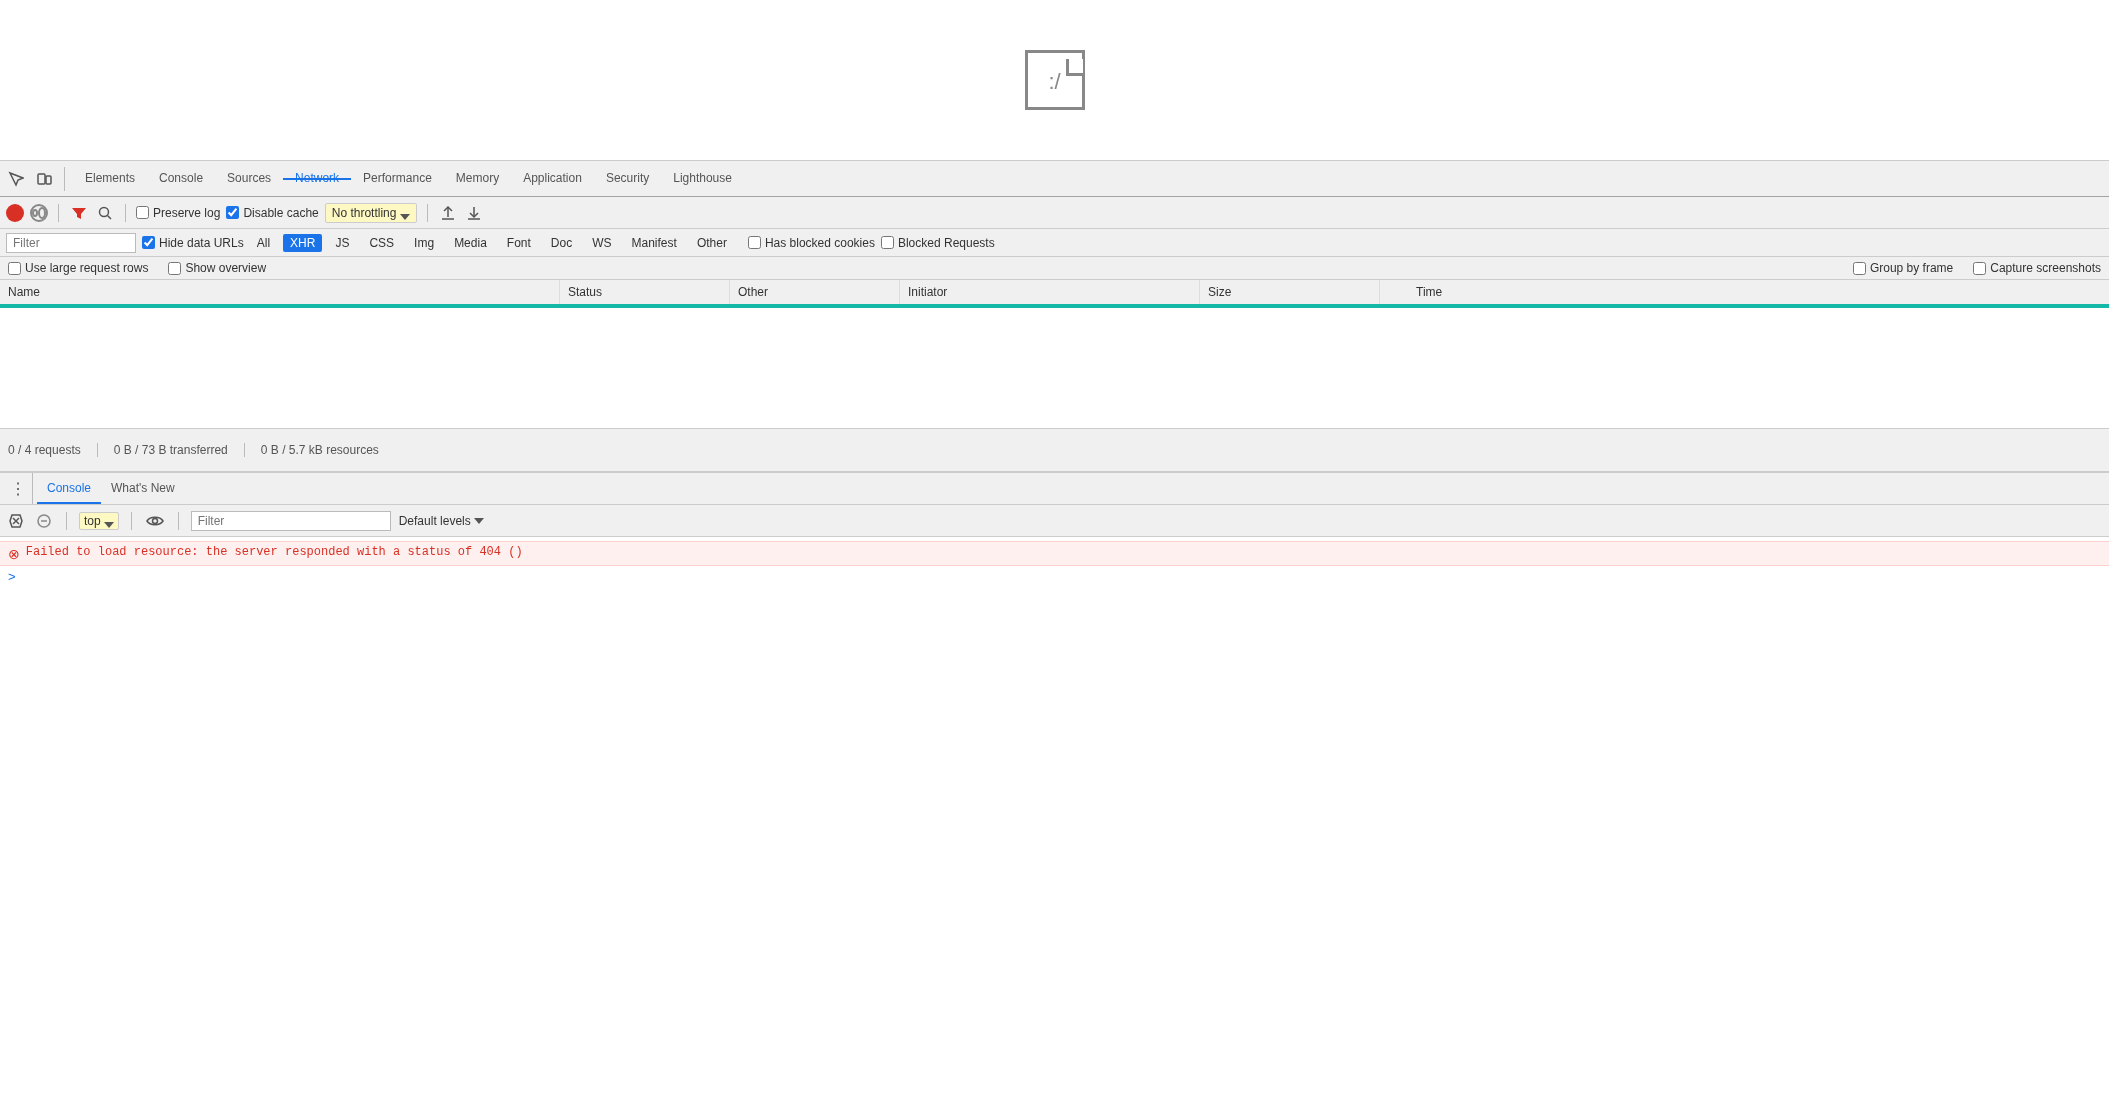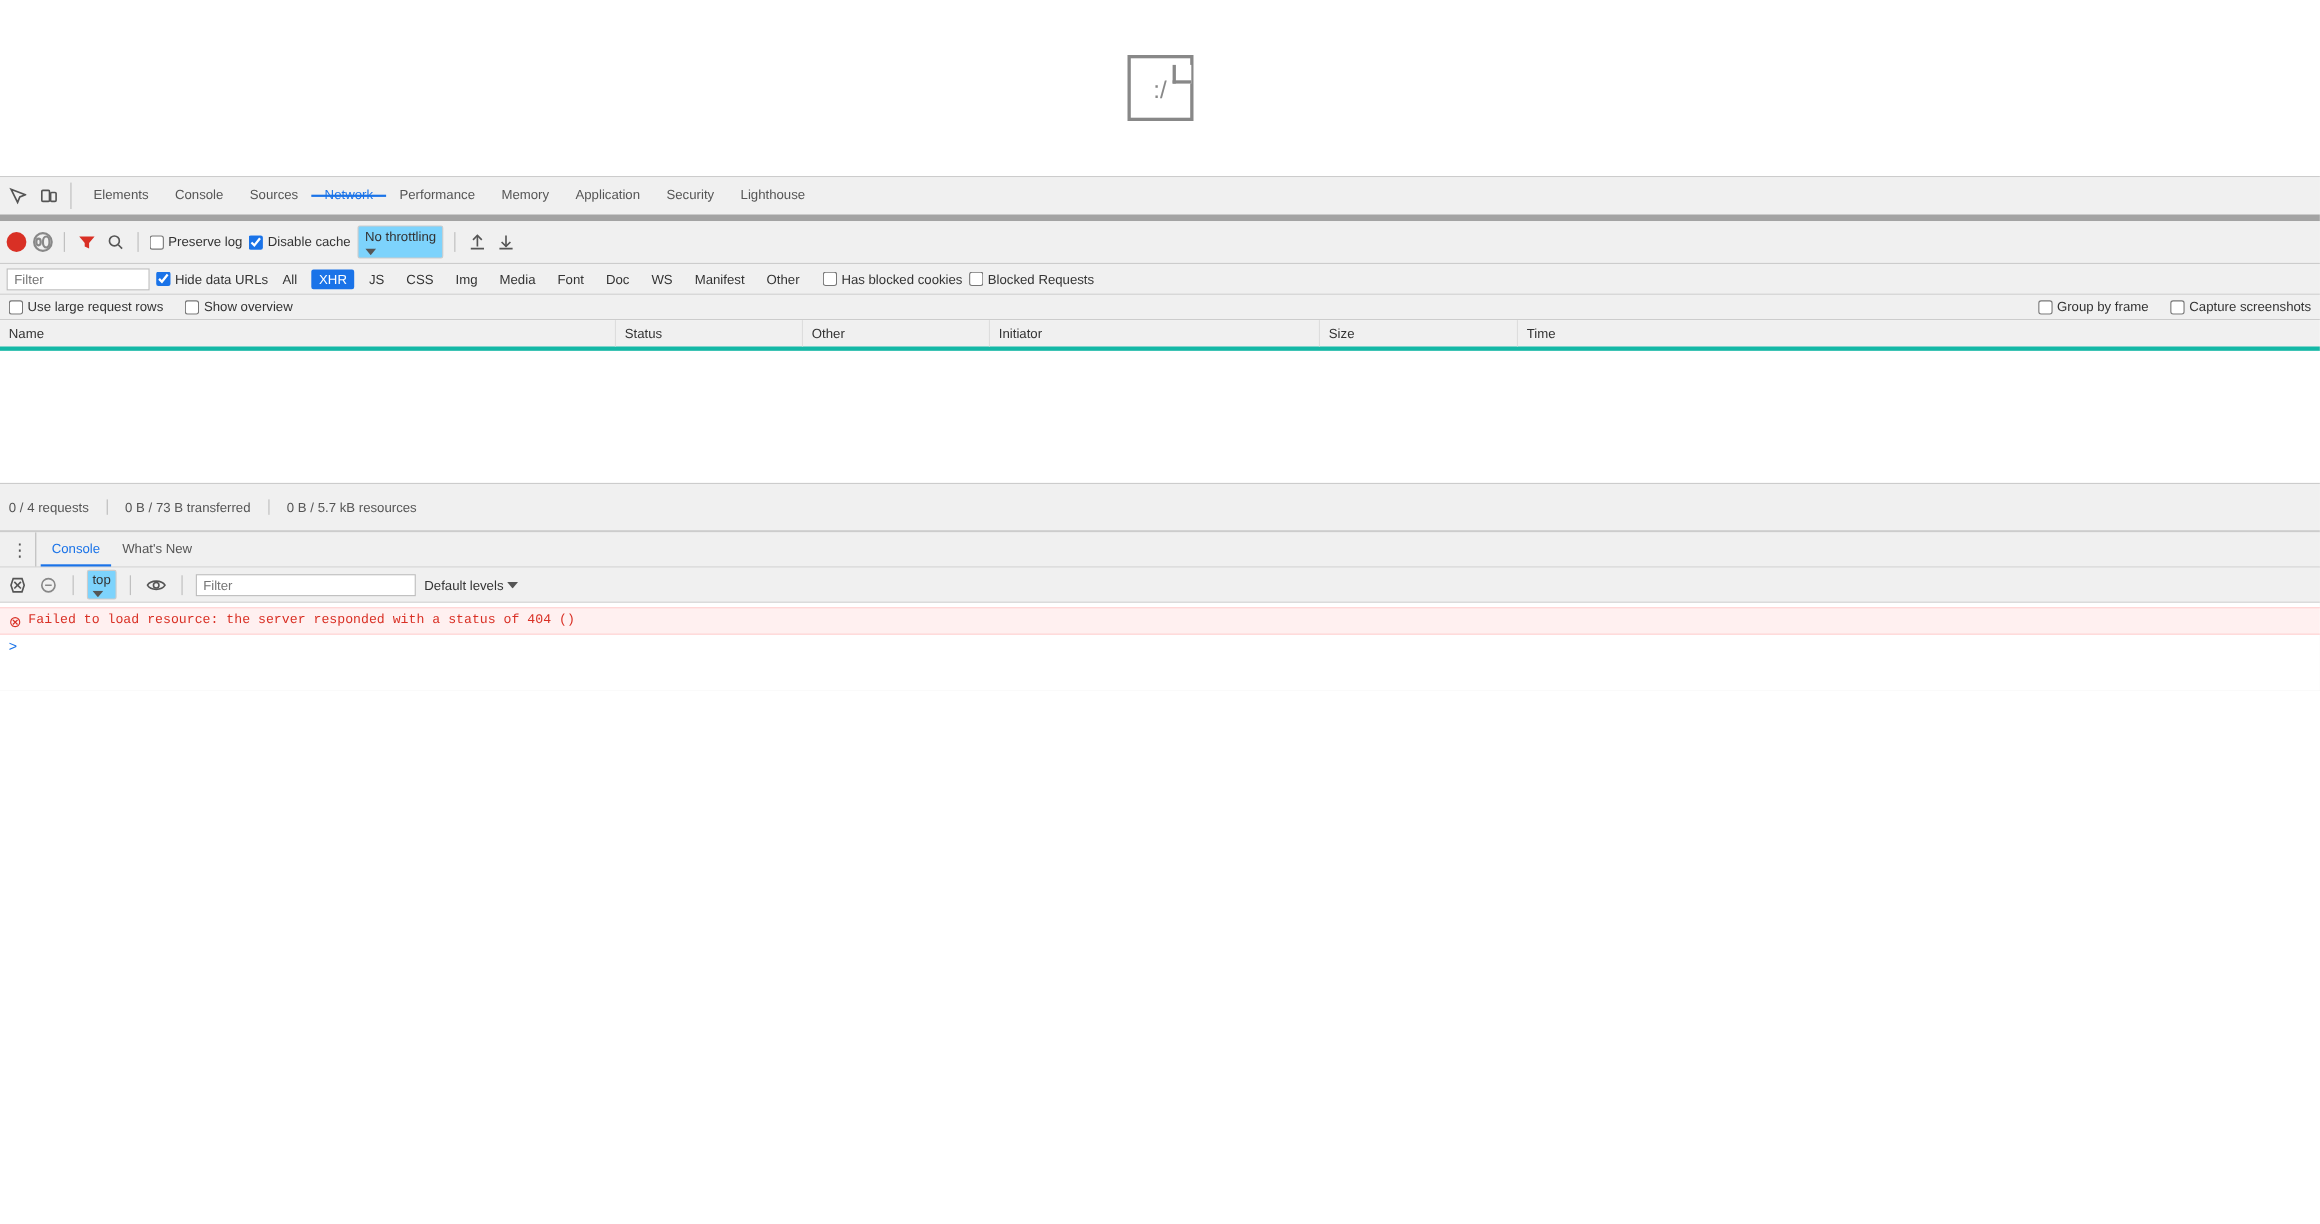--- a/index.html
+++ b/index.html
@@ -49,21 +49,21 @@
     .devtools {
       border-top: 1px solid #ccc;
       background: #f0f0f0;
     }
 
     
     .tab-bar {
       display: flex;
       align-items: center;
       background: #f0f0f0;
-      border-bottom: 6px solid #a3a3a3;
+      border-bottom: 1px solid #a3a3a3;
       padding: 17px 4px;
       height: 36px;
     }
     .tab-bar-tools {
       display: flex;
       align-items: center;
       gap: 4px;
       margin-right: 8px;
       padding-right: 8px;
       border-right: 1px solid #bbb;
@@ -156,29 +156,28 @@
       cursor: pointer;
       white-space: nowrap;
     }
     .checkbox-label input[type="checkbox"] {
       width: 13px;
       height: 13px;
       cursor: pointer;
     }
     .throttle-select {
       display: flex;
-      align-items: flex-start;
-      background: #7dd3fc;
+      align-items: flex-end;
+      background: #fef9c3;
       border: 1px solid #ccc;
       border-radius: 2px;
       padding: 2px 6px;
       font-size: 12px;
       cursor: pointer;
       gap: 4px;
-      flex-direction: column;
     }
 
     
     .filter-bar {
       display: flex;
       align-items: center;
       background: #f0f0f0;
       border-bottom: 1px solid #ccc;
       padding: 3px 6px;
       gap: 6px;
@@ -233,21 +232,21 @@
       background: #f0f0f0;
       border-bottom: 4px solid #14b8a6;
       font-size: 12px;
       font-weight: 500;
     }
     .col-name { flex: 0 0 560px; padding: 5px 8px; border-right: 1px solid #ddd; }
     .col-status { flex: 0 0 170px; padding: 5px 8px; border-right: 1px solid #ddd; }
     .col-type { flex: 0 0 170px; padding: 5px 8px; border-right: 1px solid #ddd; }
     .col-initiator { flex: 0 0 300px; padding: 5px 8px; border-right: 1px solid #ddd; }
     .col-size { flex: 0 0 180px; padding: 5px 8px; border-right: 1px solid #ddd; }
-    .col-time { flex: 1; padding: 5px 8px; }
+    .col-time { flex: 1; padding: 5px 8px; margin-left: 28px; }
     .table-body {
       min-height: 120px;
       background: #fff;
     }
 
     
     .status-bar {
       background: #f0f0f0;
       border-top: 1px solid #ccc;
       padding: 14px 8px;

